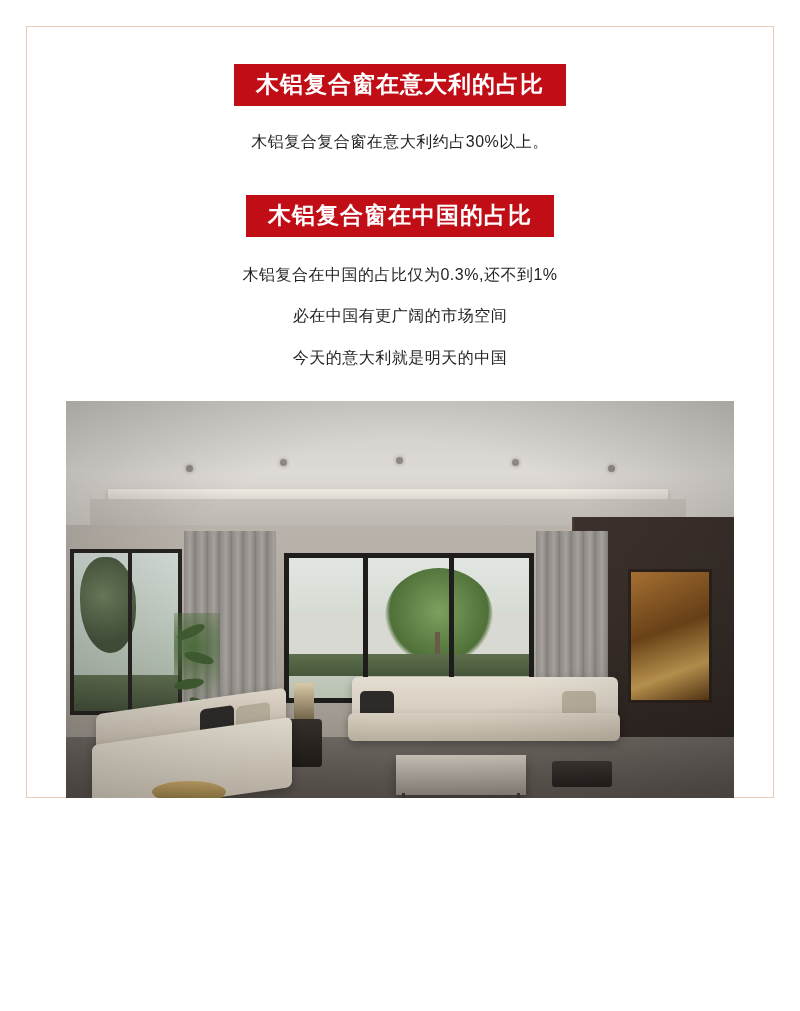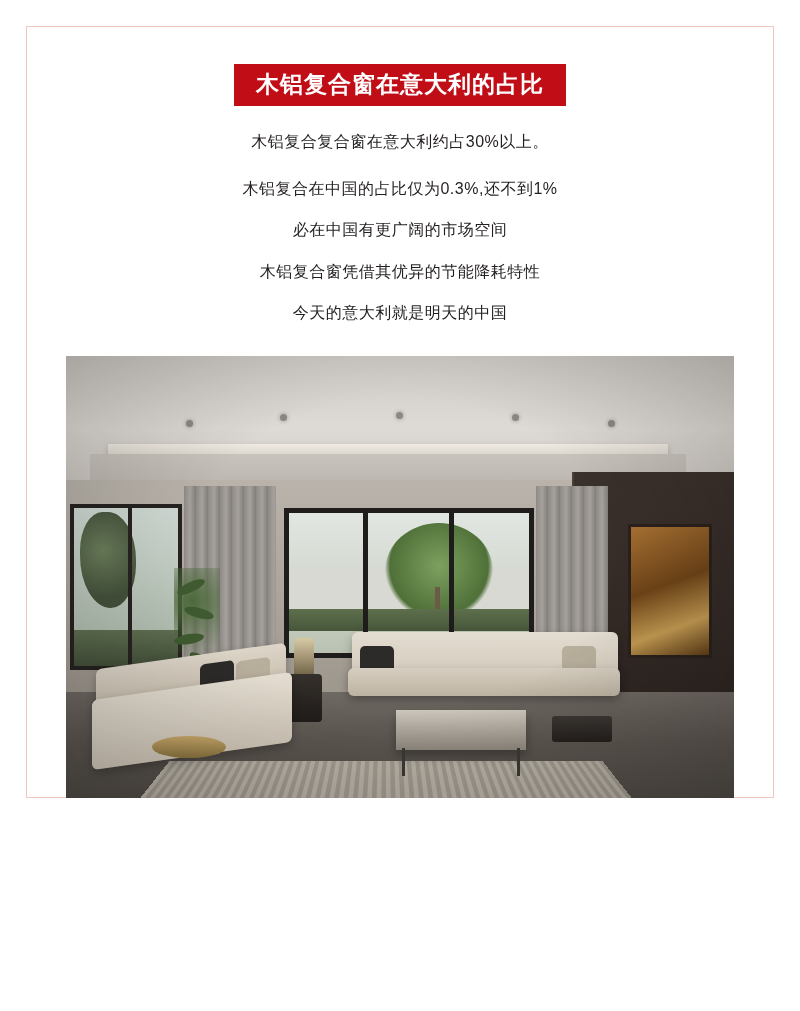--- a/index.html
+++ b/index.html
@@ -242,25 +242,25 @@
 
 <div class="page">
   <div class="page-frame"></div>
 
   <div class="content">
 
     <div class="heading-banner">木铝复合窗在意大利的占比</div>
 
     <div class="body-line para-1">木铝复合复合窗在意大利约占30%以上。</div>
 
+    <div class="heading-banner second">木铝复合窗在中国的占比</div>
 
     <div class="list-block">
       <div class="body-line">木铝复合在中国的占比仅为0.3%,还不到1%</div>
       <div class="body-line">必在中国有更广阔的市场空间</div>
-      <div class="body-line">木铝复合窗凭借其优异的节能降耗特性</div>
       <div class="body-line">今天的意大利就是明天的中国</div>
     </div>
 
     <div class="photo">
       <div class="ph-ceiling"></div>
       <div class="ph-ceiling-inner"></div>
       <div class="ph-ceiling-drop"></div>
       <div class="spot" style="left:120px;top:64px"></div>
       <div class="spot" style="left:214px;top:58px"></div>
       <div class="spot" style="left:330px;top:56px"></div>

